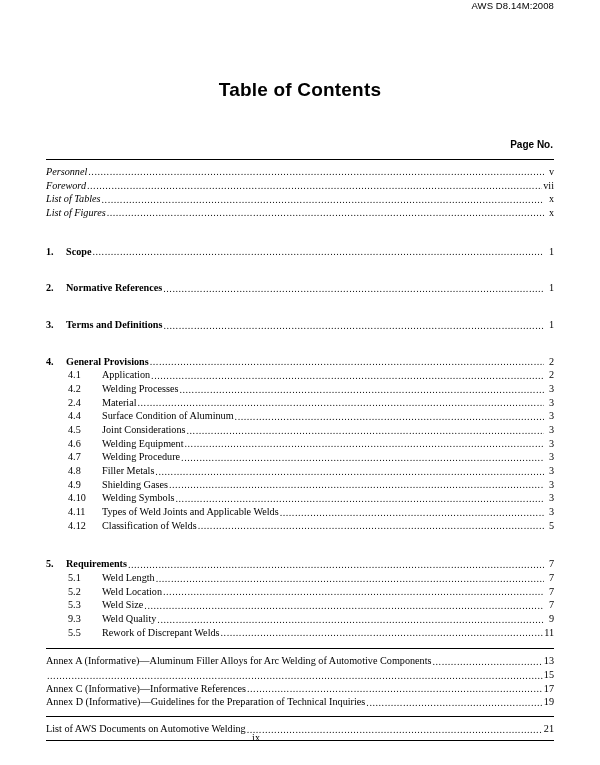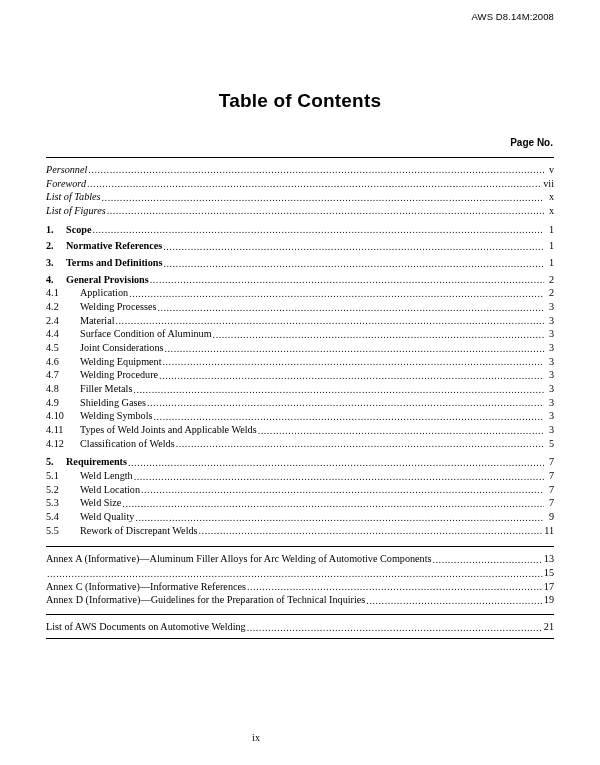--- a/index.html
+++ b/index.html
@@ -20,36 +20,35 @@
     width: 600px;
     height: 765px;
     box-sizing: border-box;
     padding: 0 46px;
   }
   .doc-header {
     text-align: right;
     font-family: "Liberation Sans", sans-serif;
     font-size: 9.5px;
     letter-spacing: 0.1px;
-    padding-top: 11px;
   }
   .toc-title {
     text-align: center;
     font-family: "Liberation Sans", sans-serif;
     font-weight: bold;
     font-size: 19px;
     margin-top: 68px;
     letter-spacing: 0.2px;
   }
   .page-no-label {
     text-align: right;
     font-family: "Liberation Sans", sans-serif;
     font-weight: bold;
     font-size: 10px;
-    margin-top: 25px;
+    margin-top: 38px;
     padding-right: 1px;
   }
   .toc-list {
     margin-top: 9px;
   }
   .rule {
     border: 0;
     border-top: 0.7px solid #000;
     margin: 4px 0 5px 0;
   }
@@ -65,27 +64,29 @@
     font-weight: bold;
     flex: 0 0 auto;
     text-align: left;
   }
   .entry .num.lvl1 {
     width: 20px;
   }
   .entry .num.lvl2 {
     width: 34px;
     font-weight: normal;
+    margin-left: 22px;
   }
   .entry .label {
     flex: 0 0 auto;
     font-family: Liberation Serif, serif;
   }
   .entry .label.bold {
     font-weight: bold;
+    margin-top: 20px;
   }
   .entry .label.italic {
     font-style: italic;
   }
   .entry .dots {
     flex: 1 1 auto;
     overflow: hidden;
     white-space: nowrap;
     margin: 0 1px 0 1px;
     letter-spacing: 0.5px;
@@ -274,21 +275,21 @@
       <span class="dots">........................................................................................................................................................................................................................................................</span>
       <span class="pg">7</span>
     </div>
     <div class="entry">
       <span class="num lvl2">5.3</span>
       <span class="label">Weld Size</span>
       <span class="dots">........................................................................................................................................................................................................................................................</span>
       <span class="pg">7</span>
     </div>
     <div class="entry">
-      <span class="num lvl2">5.4</span>
+      <span class="num lvl2">9.3</span>
       <span class="label">Weld Quality</span>
       <span class="dots">........................................................................................................................................................................................................................................................</span>
       <span class="pg">9</span>
     </div>
     <div class="entry">
       <span class="num lvl2">5.5</span>
       <span class="label">Rework of Discrepant Welds</span>
       <span class="dots">........................................................................................................................................................................................................................................................</span>
       <span class="pg">11</span>
     </div>

